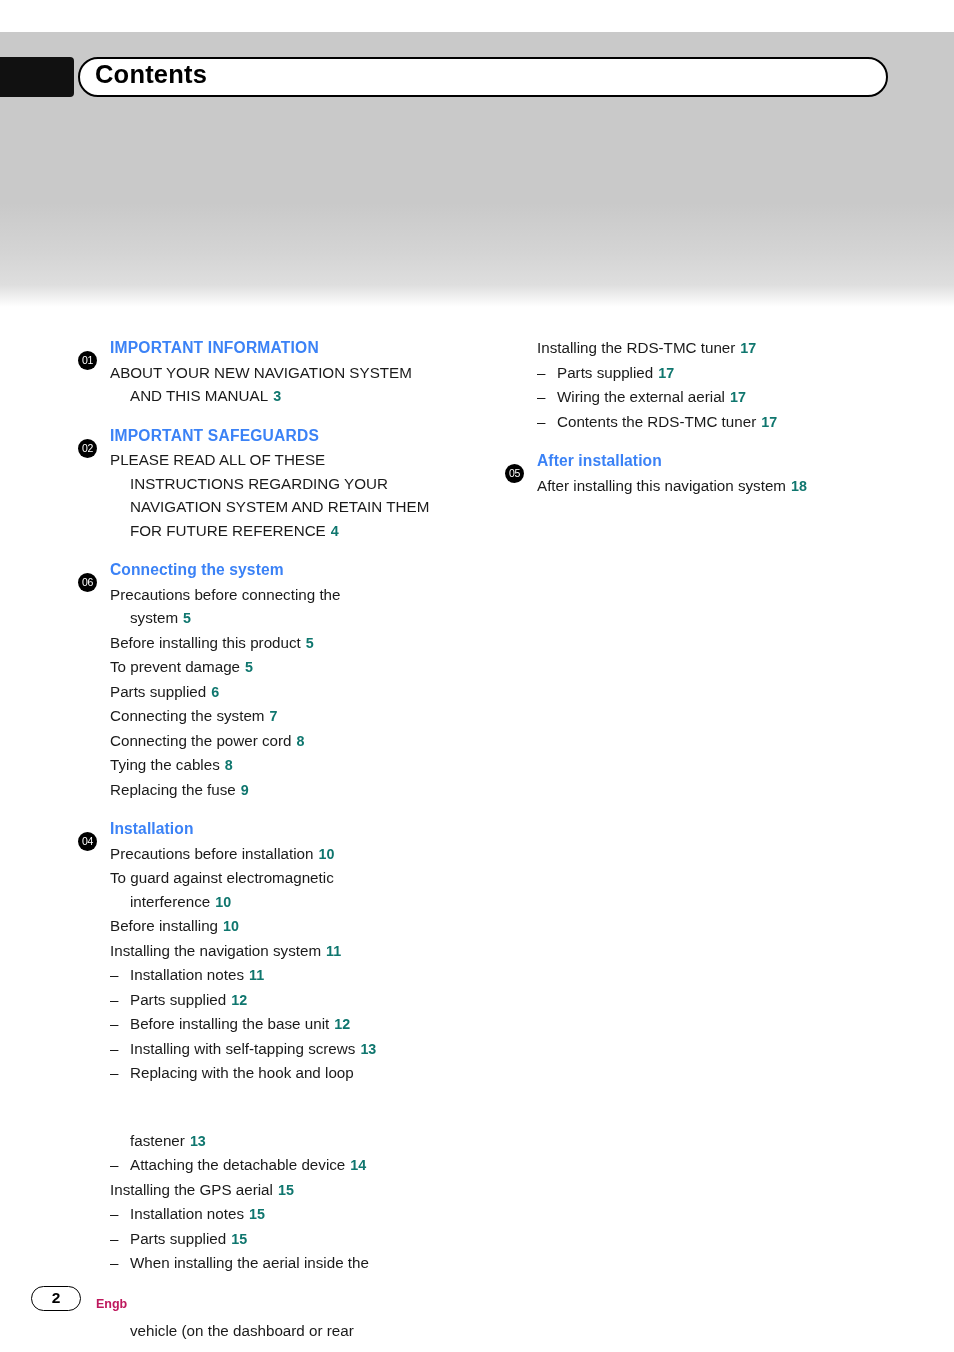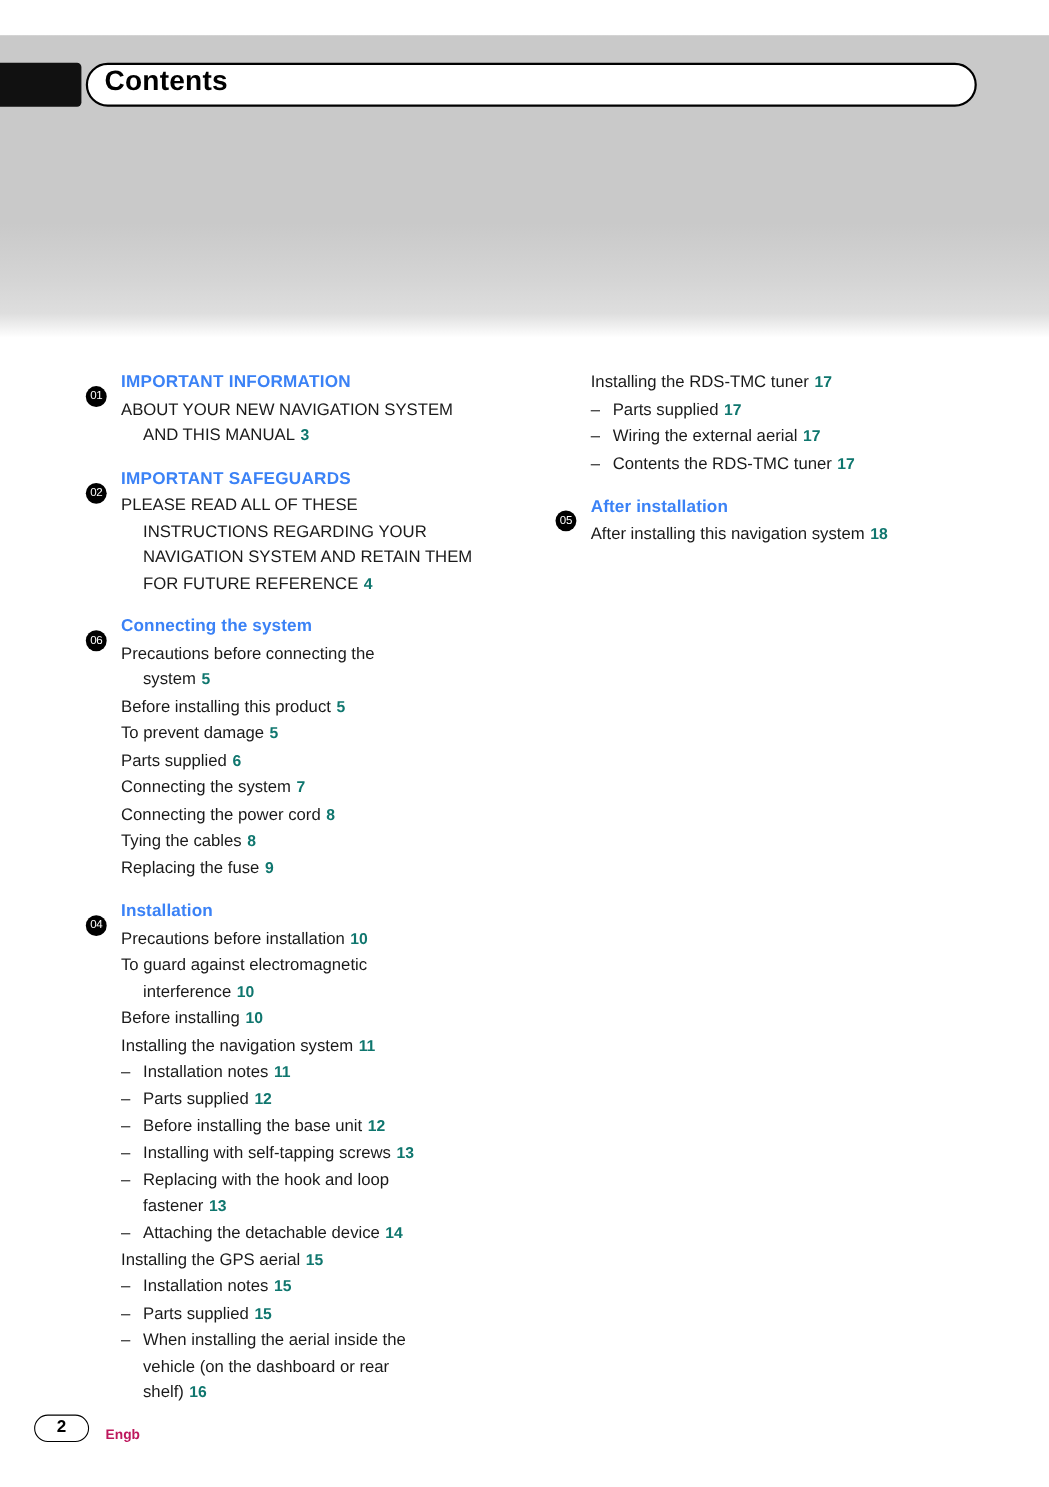--- a/index.html
+++ b/index.html
@@ -126,20 +126,21 @@
   .entry.sub {
     padding-left: 52px;
   }
   .entry.sub .dash {
     position: absolute;
     left: 32px;
     top: 0;
   }
   .entry.sub .cont {
     padding-left: 0;
+    margin-top: 44px;
   }
 
   
   .footer-num {
     position: absolute;
     left: 31px;
     top: 1286px;
     width: 50px;
     height: 25px;
     border: 1.5px solid #000000;

